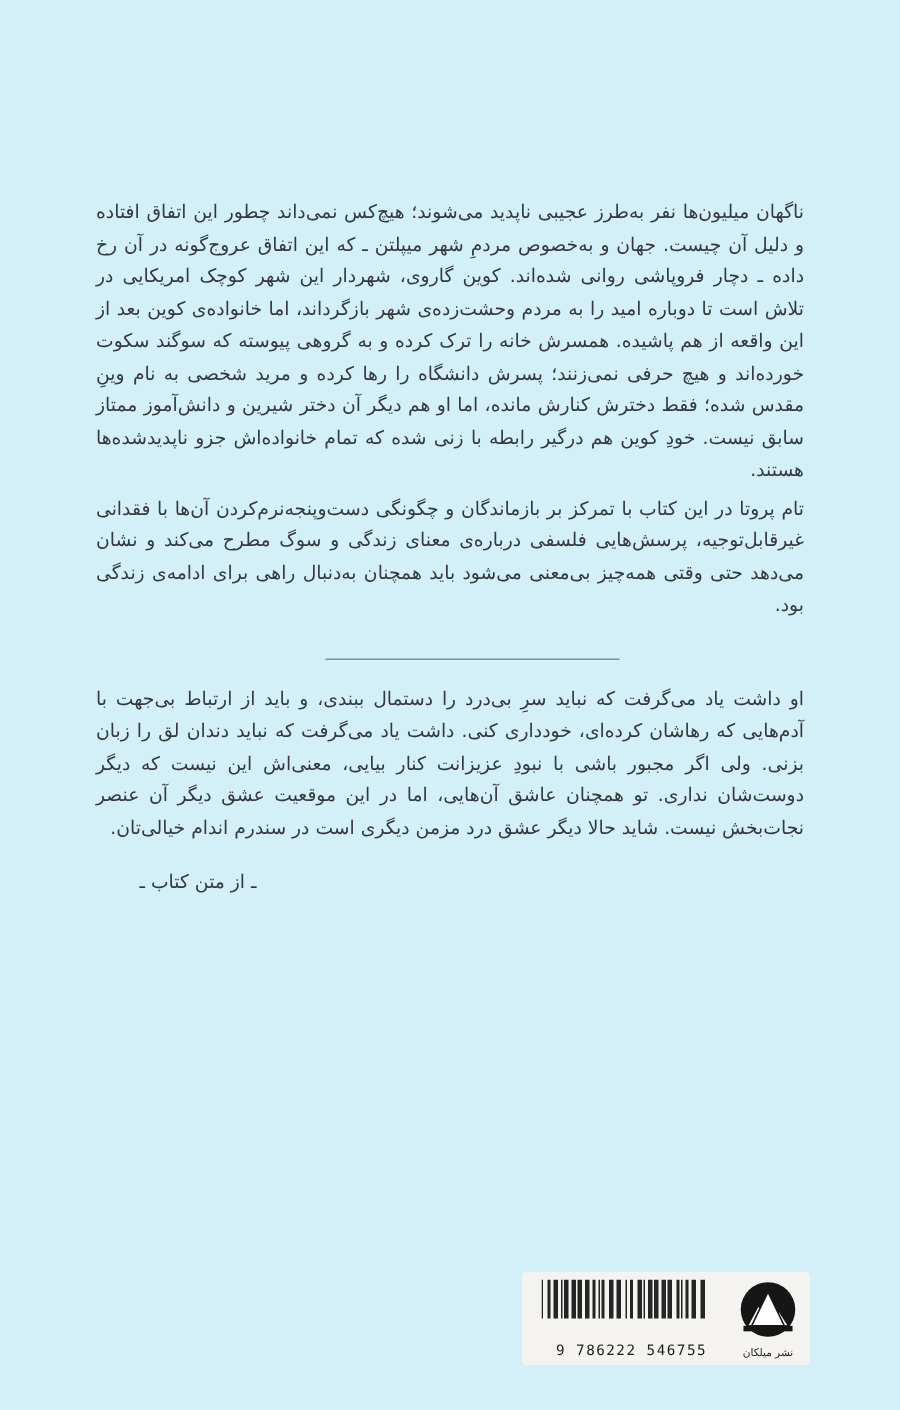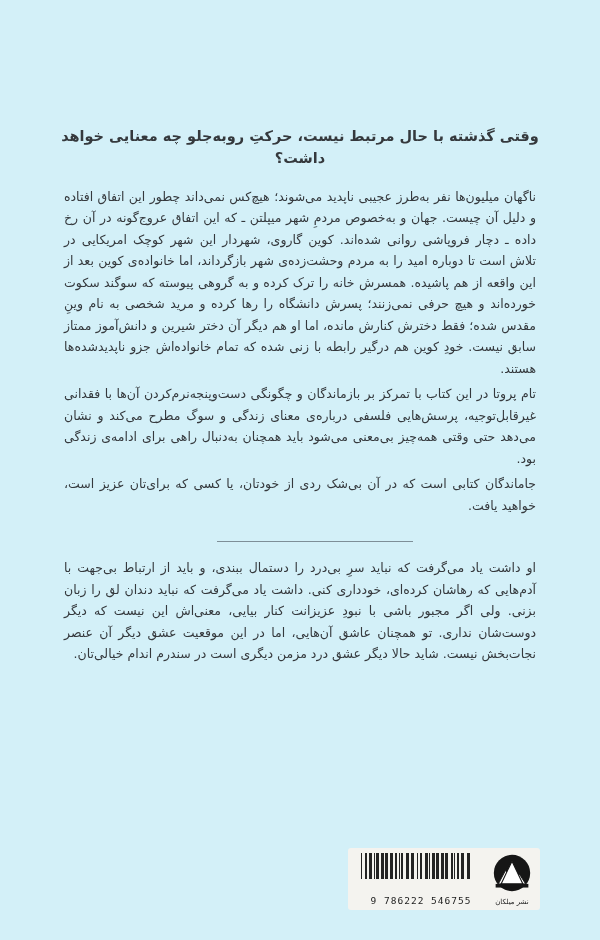--- a/index.html
+++ b/index.html
@@ -100,32 +100,31 @@
     margin-top:1px;
     white-space:nowrap;
   }
 </style>
 </head>
 <body>
 
 <div class="page" style="--bg: #d3f0f8; --ink: #35393d; --divider: #7e8f98; --barcodeBg: #f4f3ef; --bars: #242424;">
 
   <div class="content">
-    <h1 class="heading">وقتی گذشته با حال مرتبط نیست، حرکتِ روبه‌جلو چه معنایی خواهد داشت؟</h1>
 
     <p class="body-par">ناگهان میلیون‌ها نفر به‌طرز عجیبی ناپدید می‌شوند؛ هیچ‌کس نمی‌داند چطور این اتفاق افتاده و دلیل آن چیست. جهان و به‌خصوص مردمِ شهر میپلتن ـ که این اتفاق عروج‌گونه در آن رخ داده ـ دچار فروپاشی روانی شده‌اند. کوین گاروی، شهردار این شهر کوچک امریکایی در تلاش است تا دوباره امید را به مردم وحشت‌زده‌ی شهر بازگرداند، اما خانواده‌ی کوین بعد از این واقعه از هم پاشیده. همسرش خانه را ترک کرده و به گروهی پیوسته که سوگند سکوت خورده‌اند و هیچ حرفی نمی‌زنند؛ پسرش دانشگاه را رها کرده و مرید شخصی به نام وینِ مقدس شده؛ فقط دخترش کنارش مانده، اما او هم دیگر آن دختر شیرین و دانش‌آموز ممتاز سابق نیست. خودِ کوین هم درگیر رابطه با زنی شده که تمام خانواده‌اش جزو ناپدیدشده‌ها هستند.</p>
 
     <p class="body-par">تام پروتا در این کتاب با تمرکز بر بازماندگان و چگونگی دست‌وپنجه‌نرم‌کردن آن‌ها با فقدانی غیرقابل‌توجیه، پرسش‌هایی فلسفی درباره‌ی معنای زندگی و سوگ مطرح می‌کند و نشان می‌دهد حتی وقتی همه‌چیز بی‌معنی می‌شود باید همچنان به‌دنبال راهی برای ادامه‌ی زندگی بود.</p>
 
-    <p class="body-par">جاماندگان کتابی است که در آن بی‌شک ردی از خودتان، یا کسی که برای‌تان عزیز است، خواهید یافت.</p>
 
     <hr class="divider">
 
     <p class="body-par">او داشت یاد می‌گرفت که نباید سرِ بی‌درد را دستمال ببندی، و باید از ارتباط بی‌جهت با آدم‌هایی که رهاشان کرده‌ای، خودداری کنی. داشت یاد می‌گرفت که نباید دندان لق را زبان بزنی. ولی اگر مجبور باشی با نبودِ عزیزانت کنار بیایی، معنی‌اش این نیست که دیگر دوست‌شان نداری. تو همچنان عاشق آن‌هایی، اما در این موقعیت عشق دیگر آن عنصر نجات‌بخش نیست. شاید حالا دیگر عشق درد مزمن دیگری است در سندرم اندام خیالی‌تان.</p>
 
+    <div class="attribution">ـ از متن کتاب ـ</div>
   </div>
 
   <div class="barcode-box">
     <div class="barcode-area">
       <div class="bars" id="bars">
           <div class="bar guard" style="width: 1px; margin-right: 2.5px;"></div>
           <div class="bar" style="width: 2px; margin-right: 2.5px;"></div>
           <div class="bar" style="width: 3px; margin-right: 1.5px;"></div>
           <div class="bar" style="width: 1px; margin-right: 1.5px;"></div>
           <div class="bar" style="width: 3px; margin-right: 1.5px;"></div>

